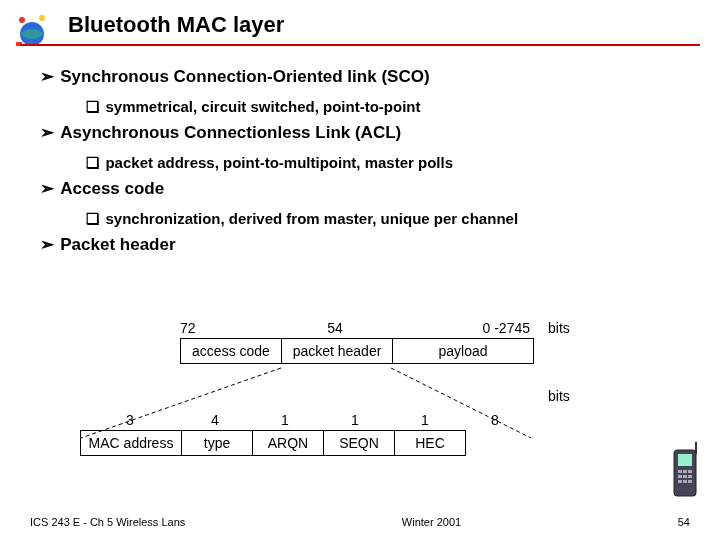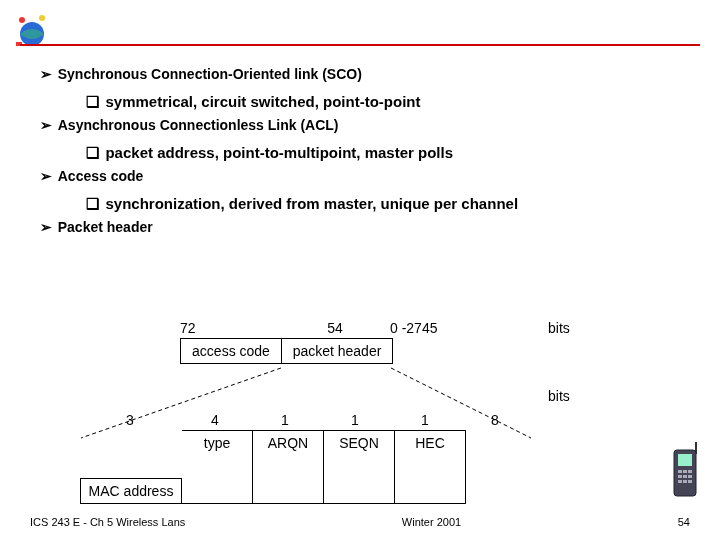--- a/index.html
+++ b/index.html
@@ -41,21 +41,21 @@
     background: #c00;
   }
   .content {
     position: absolute;
     left: 40px;
     top: 60px;
     right: 40px;
   }
   .bul1 {
     margin: 6px 0 2px 0;
-    font-size: 14px;
+    font-size: 17px;
     font-weight: bold;
     color: #000;
   }
   .bul1 .mark {
     color: #000;
     margin-right: 6px;
   }
   .bul2 {
     margin: 11px 0 6px 46px;
     font-size: 15px;
@@ -75,21 +75,21 @@
   .row {
     display: flex;
     align-items: center;
   }
   .numrow1 {
     display: flex;
     margin-left: 120px;
   }
   .numrow1 span:nth-child(1){ width:100px; }
   .numrow1 span:nth-child(2){ width:110px; text-align:center;}
-  .numrow1 span:nth-child(3){ width:140px; text-align:left;}
+  .numrow1 span:nth-child(3){ width:140px; text-align:right;}
   .bits1 { margin-left: 18px; }
   .boxrow1 {
     display: flex;
     margin-left: 120px;
     margin-top: 2px;
   }
   .box {
     border: 1px solid #000;
     text-align: center;
     padding: 4px 0;
@@ -116,21 +116,21 @@
   .numrow2 span:nth-child(3){ width:70px;}
   .numrow2 span:nth-child(4){ width:70px;}
   .numrow2 span:nth-child(5){ width:70px;}
   .numrow2 span:nth-child(6){ width:70px;}
   .bits2 { margin-left: 18px;}
   .boxrow2 {
     display: flex;
     margin-left: 20px;
     margin-top: 2px;
   }
-  .boxrow2 .box:nth-child(1){ width:100px;margin-top:48px;}
+  .boxrow2 .box:nth-child(1){ width:100px;}
   .boxrow2 .box:nth-child(2){ width:70px; border-left:none;}
   .boxrow2 .box:nth-child(3){ width:70px; border-left:none;}
   .boxrow2 .box:nth-child(4){ width:70px; border-left:none;}
   .boxrow2 .box:nth-child(5){ width:70px; border-left:none;}
   .boxrow2 .box:nth-child(6){ width:70px; border-left:none;}
   .footer {
     position: absolute;
     bottom: 12px;
     left: 30px;
     right: 30px;
@@ -153,20 +153,21 @@
   <div class="logo">
     <svg viewBox="0 0 40 40">
       <circle cx="20" cy="22" r="12" fill="#2a6bd6"></circle>
       <path d="M8 22 Q20 12 32 22 Q20 32 8 22" fill="#3a8" opacity="0.7"></path>
       <circle cx="10" cy="8" r="3" fill="#e33"></circle>
       <circle cx="30" cy="6" r="3" fill="#ec3"></circle>
       <rect x="4" y="30" width="6" height="4" fill="#e33"></rect>
     </svg>
   </div>
 
+  <div class="title">Bluetooth MAC layer</div>
   <div class="hr"></div>
 
   <div class="content">
     <div class="bul1"><span class="mark">➢</span><span>Synchronous Connection-Oriented link (SCO)</span></div>
     <div class="bul2"><span class="mark">❑</span><span>symmetrical, circuit switched, point-to-point</span></div>
 
     <div class="bul1"><span class="mark">➢</span><span>Asynchronous Connectionless Link (ACL)</span></div>
     <div class="bul2"><span class="mark">❑</span><span>packet address, point-to-multipoint, master polls</span></div>
 
     <div class="bul1"><span class="mark">➢</span><span>Access code</span></div>
@@ -180,20 +181,21 @@
       <div class="numrow1">
         <span>72</span>
         <span>54</span>
         <span>0 -2745</span>
       </div>
       <span class="bits1">bits</span>
     </div>
     <div class="boxrow1">
       <div class="box">access code</div>
       <div class="box">packet header</div>
+      <div class="box">payload</div>
     </div>
 
     <svg class="svg-lines" width="580" height="170">
       <line x1="221" y1="48" x2="21" y2="118" stroke="#000" stroke-dasharray="4,3"></line>
       <line x1="331" y1="48" x2="471" y2="118" stroke="#000" stroke-dasharray="4,3"></line>
     </svg>
 
     <div class="row">
       <div class="numrow2">
         <span>3</span>

